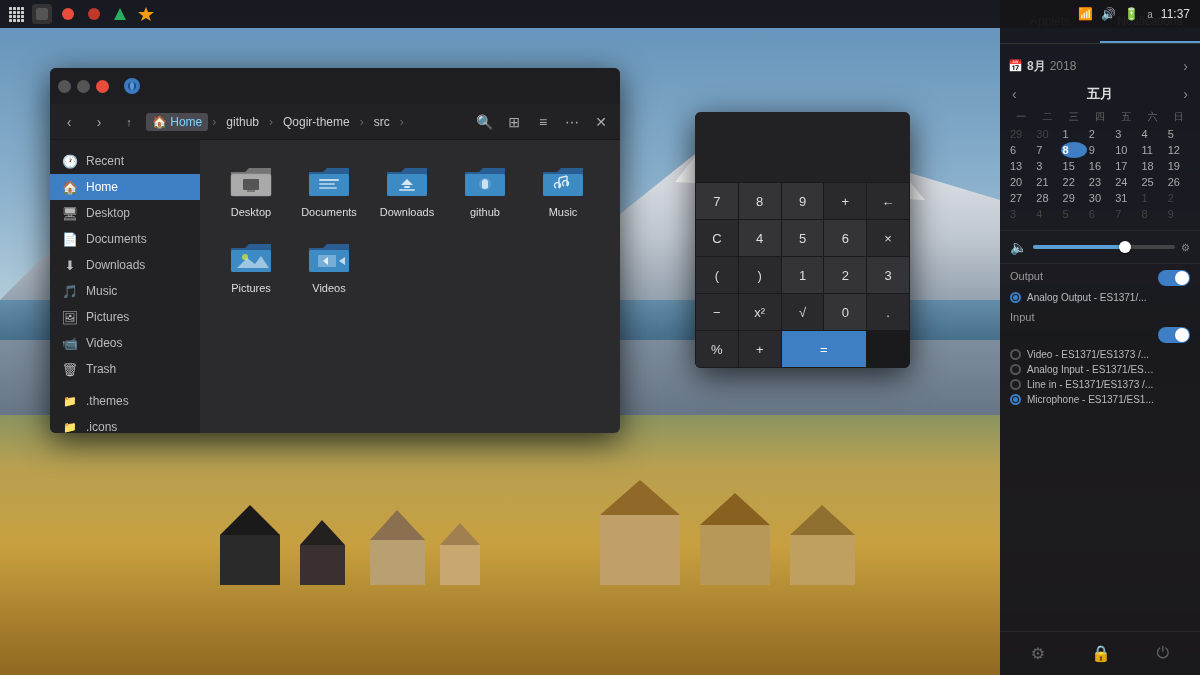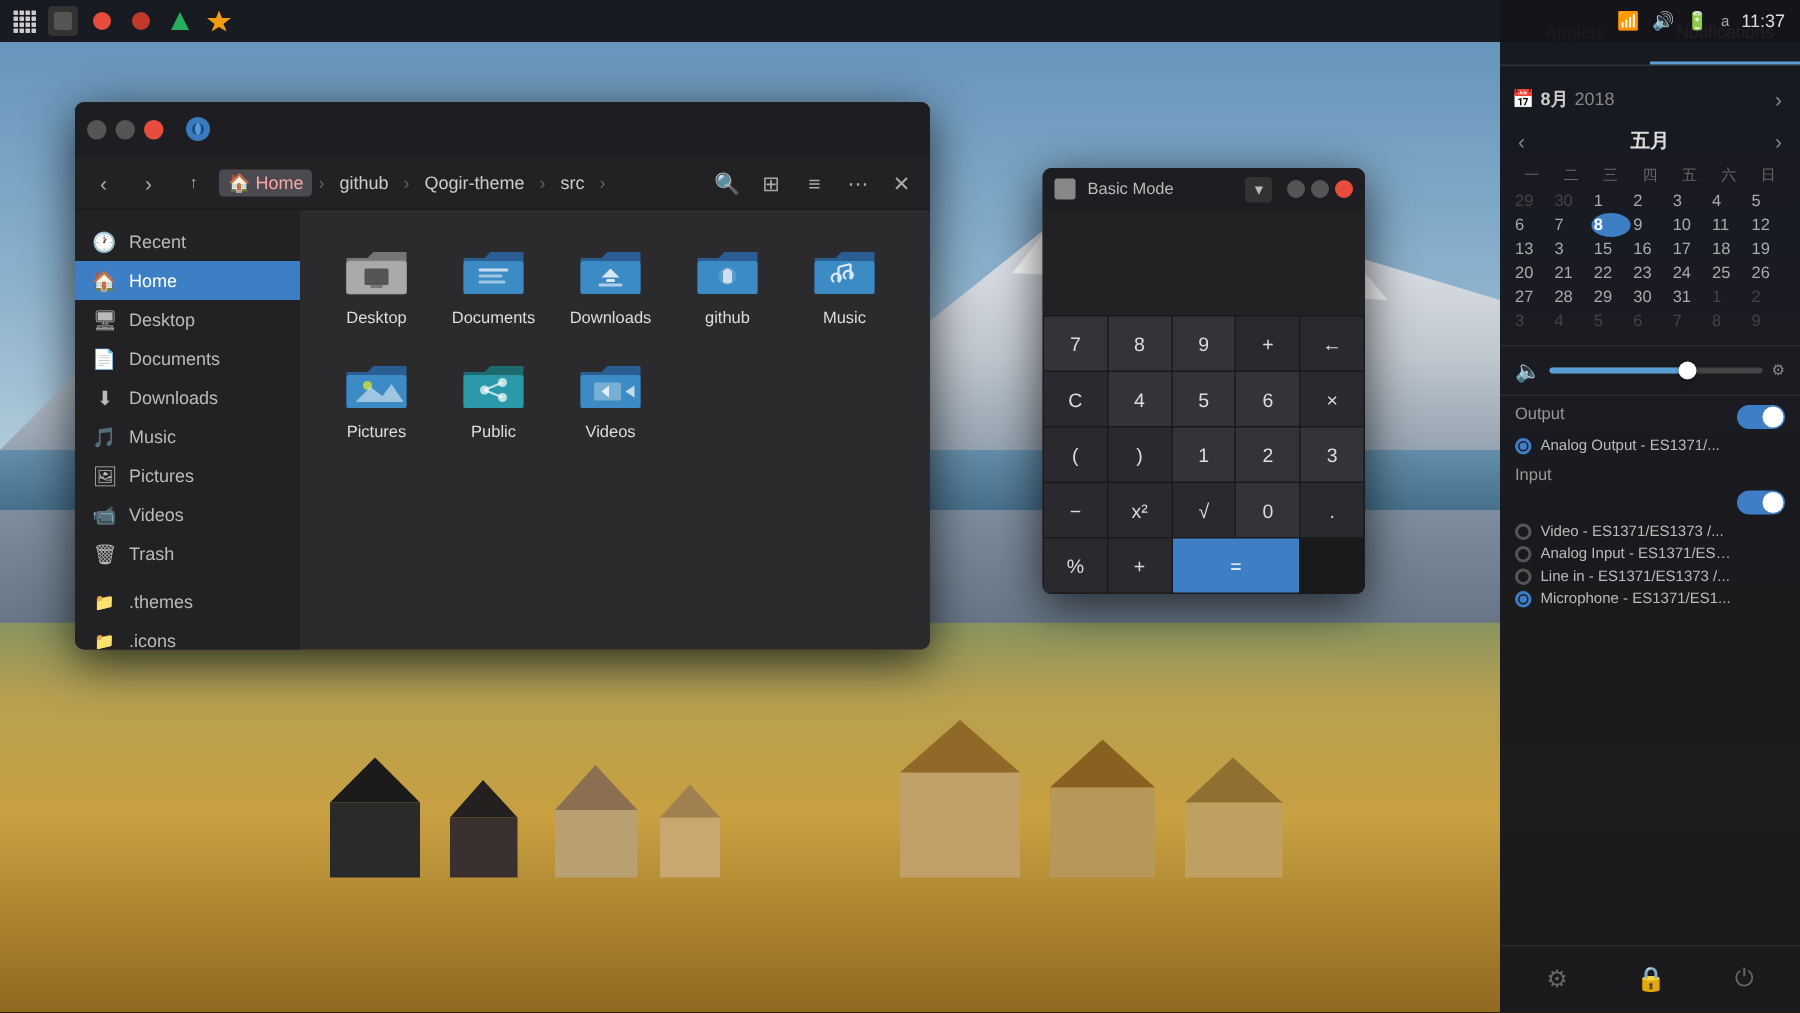--- a/index.html
+++ b/index.html
@@ -133,21 +133,21 @@
     }
     .fm-breadcrumb-item {
       color: #ccc;
       font-size: 12px;
       cursor: pointer;
       padding: 2px 6px;
       border-radius: 3px;
     }
     .fm-breadcrumb-item.active {
       background: #4a4a50;
-      color: #fca5a5;
+      color: #7dd3fc;
     }
     .fm-breadcrumb-sep { color: #666; font-size: 12px; }
 
     .fm-toolbar-right {
       display: flex;
       align-items: center;
       gap: 3px;
     }
 
     .fm-body {
@@ -770,59 +770,37 @@
         <div class="fm-folder">
           <svg class="folder-svg" viewBox="0 0 48 40">
             <path d="M4,10 L18,10 L22,6 L44,6 L44,34 L4,34 Z" fill="#2a6aaa" opacity="0.8"></path>
             <rect x="4" y="12" width="40" height="22" rx="2" fill="#3d8bc4"></rect>
             <circle cx="18" cy="19" r="3" fill="rgba(255,255,0,0.6)"></circle>
             <polygon points="10,30 20,20 28,26 34,18 42,30" fill="rgba(255,255,255,0.5)"></polygon>
           </svg>
           <span class="fm-folder-label">Pictures</span>
         </div>
 
-        <div class="fm-folder">
-          <svg class="folder-svg" viewBox="0 0 48 40">
-            <path d="M4,10 L18,10 L22,6 L44,6 L44,34 L4,34 Z" fill="#1a7a80" opacity="0.8"></path>
-            <rect x="4" y="12" width="40" height="22" rx="2" fill="#2a9aaa"></rect>
-            <circle cx="18" cy="22" r="3" fill="rgba(255,255,255,0.7)"></circle>
-            <circle cx="30" cy="17" r="3" fill="rgba(255,255,255,0.7)"></circle>
-            <circle cx="30" cy="27" r="3" fill="rgba(255,255,255,0.7)"></circle>
-            <line x1="18" y1="22" x2="30" y2="17" stroke="rgba(255,255,255,0.7)" stroke-width="1.5"></line>
-            <line x1="18" y1="22" x2="30" y2="27" stroke="rgba(255,255,255,0.7)" stroke-width="1.5"></line>
-          </svg>
-          <span class="fm-folder-label">Public</span>
-        </div>
 
 
         <div class="fm-folder">
           <svg class="folder-svg" viewBox="0 0 48 40">
             <path d="M4,10 L18,10 L22,6 L44,6 L44,34 L4,34 Z" fill="#2a6aaa" opacity="0.8"></path>
             <rect x="4" y="12" width="40" height="22" rx="2" fill="#3d8bc4"></rect>
             <rect x="13" y="17" width="18" height="12" rx="1" fill="rgba(255,255,255,0.3)"></rect>
             <polygon points="34,23 40,19 40,27" fill="rgba(255,255,255,0.7)"></polygon>
             <polygon points="18,23 23,19 23,27" fill="rgba(255,255,255,0.8)"></polygon>
           </svg>
           <span class="fm-folder-label">Videos</span>
         </div>
       </div>
     </div>
   </div>
 
   <div class="calculator">
-    <div class="calc-titlebar">
-      <div class="calc-icon"></div>
-      <span class="calc-title-text">Basic Mode</span>
-      <button class="calc-mode-btn">▾</button>
-      <div class="calc-win-btns">
-        <div class="calc-win-btn" style="background:#555"></div>
-        <div class="calc-win-btn" style="background:#555"></div>
-        <div class="calc-win-btn" style="background:#e74c3c"></div>
-      </div>
-    </div>
     <div class="calc-display">
     </div>
     <div class="calc-buttons">
 
       <button class="calc-btn">7</button>
       <button class="calc-btn">8</button>
       <button class="calc-btn">9</button>
       <button class="calc-btn dark">+</button>
       <button class="calc-btn dark">←</button>
       <button class="calc-btn dark">C</button>

